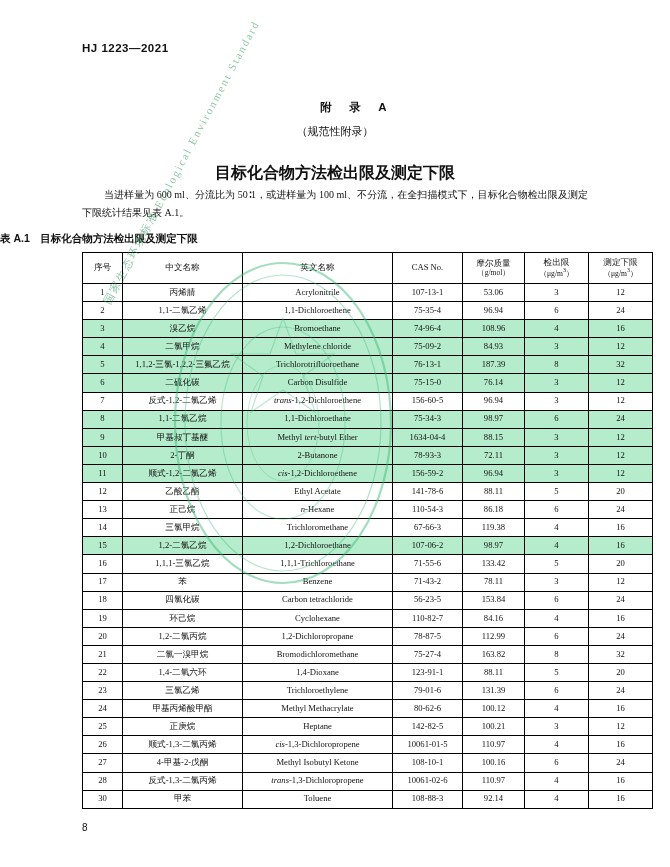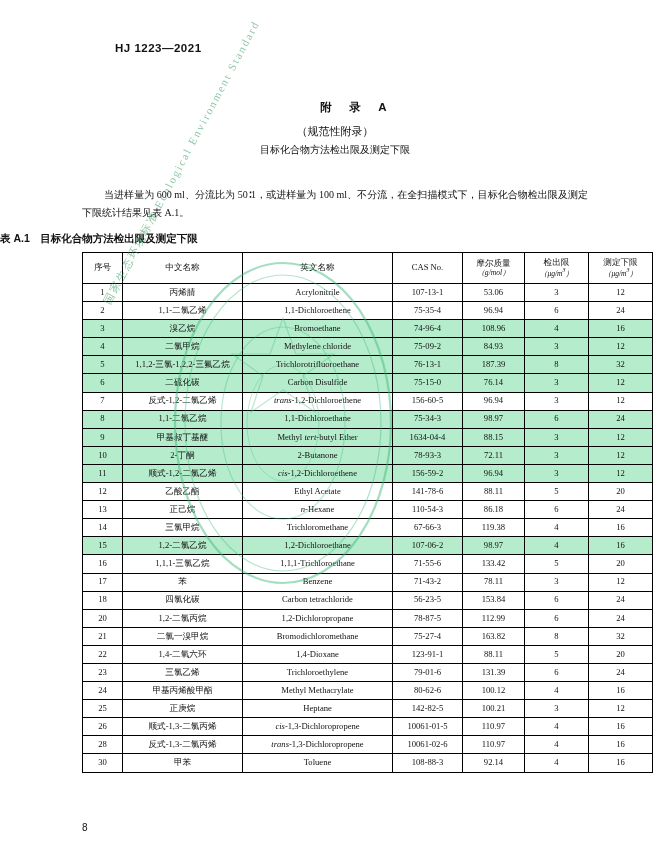--- a/index.html
+++ b/index.html
@@ -20,21 +20,20 @@
   }
   .header {
     position: absolute;
     top: 42px;
     left: 82px;
     font-family: "Liberation Sans", sans-serif;
     font-weight: bold;
     font-size: 11.5px;
     letter-spacing: 0.5px;
     color: #111;
-    margin-left: 33px;
   }
   .annex-block {
     position: absolute;
     top: 100px;
     left: 0;
     width: 670px;
     text-align: center;
     color: #111;
   }
   .annex-title {
@@ -44,23 +43,23 @@
     letter-spacing: 3px;
     padding-left: 40px;
   }
   .annex-sub {
     font-size: 11px;
     margin-top: 9px;
     font-family: "Liberation Serif", serif;
   }
   .annex-name {
     font-family: "Liberation Sans", sans-serif;
-    font-weight: normal;
-    font-size: 10px;
-    margin-top: 4px;
+    font-weight: bold;
+    font-size: 16px;
+    margin-top: 24px;
   }
   .para {
     position: absolute;
     top: 186px;
     left: 82px;
     width: 506px;
     font-size: 10px;
     line-height: 1.75;
     text-align: justify;
     color: #111;
@@ -106,21 +105,21 @@
     font-weight: normal;
   }
   .col0 { width: 40px; }
   .col1 { width: 120px; }
   .col2 { width: 150px; }
   .col3 { width: 70px; }
   .col4 { width: 62px; }
   .col5 { width: 64px; }
   .eng { font-family: "Liberation Serif", serif; }
   .eng .it { font-style: italic; }
-  .unit-sub { font-size: 7.6px; font-style: italic; }
+  .unit-sub { font-size: 7.6px; }
   .hl { background: rgba(120, 220, 160, 0.55); }
   .pageno {
     position: absolute;
     left: 82px;
     top: 822px;
     font-family: "Liberation Sans", sans-serif;
     font-size: 10px;
     color: #111;
   }
   
@@ -352,20 +351,29 @@
           <tr>
             <td>18</td>
             <td>四氯化碳</td>
             <td class="eng">Carbon tetrachloride</td>
             <td>56-23-5</td>
             <td>153.84</td>
             <td>6</td>
             <td>24</td>
           </tr>
           <tr>
+            <td>19</td>
+            <td>环己烷</td>
+            <td class="eng">Cyclohexane</td>
+            <td>110-82-7</td>
+            <td>84.16</td>
+            <td>4</td>
+            <td>16</td>
+          </tr>
+          <tr>
             <td>20</td>
             <td>1,2-二氯丙烷</td>
             <td class="eng">1,2-Dichloropropane</td>
             <td>78-87-5</td>
             <td>112.99</td>
             <td>6</td>
             <td>24</td>
           </tr>
           <tr>
             <td>21</td>
@@ -413,20 +421,29 @@
             <td>12</td>
           </tr>
           <tr>
             <td>26</td>
             <td>顺式-1,3-二氯丙烯</td>
             <td class="eng"><span class="it">cis</span>-1,3-Dichloropropene</td>
             <td>10061-01-5</td>
             <td>110.97</td>
             <td>4</td>
             <td>16</td>
+          </tr>
+          <tr>
+            <td>27</td>
+            <td>4-甲基-2-戊酮</td>
+            <td class="eng">Methyl Isobutyl Ketone</td>
+            <td>108-10-1</td>
+            <td>100.16</td>
+            <td>6</td>
+            <td>24</td>
           </tr>
           <tr>
             <td>28</td>
             <td>反式-1,3-二氯丙烯</td>
             <td class="eng"><span class="it">trans</span>-1,3-Dichloropropene</td>
             <td>10061-02-6</td>
             <td>110.97</td>
             <td>4</td>
             <td>16</td>
           </tr>

